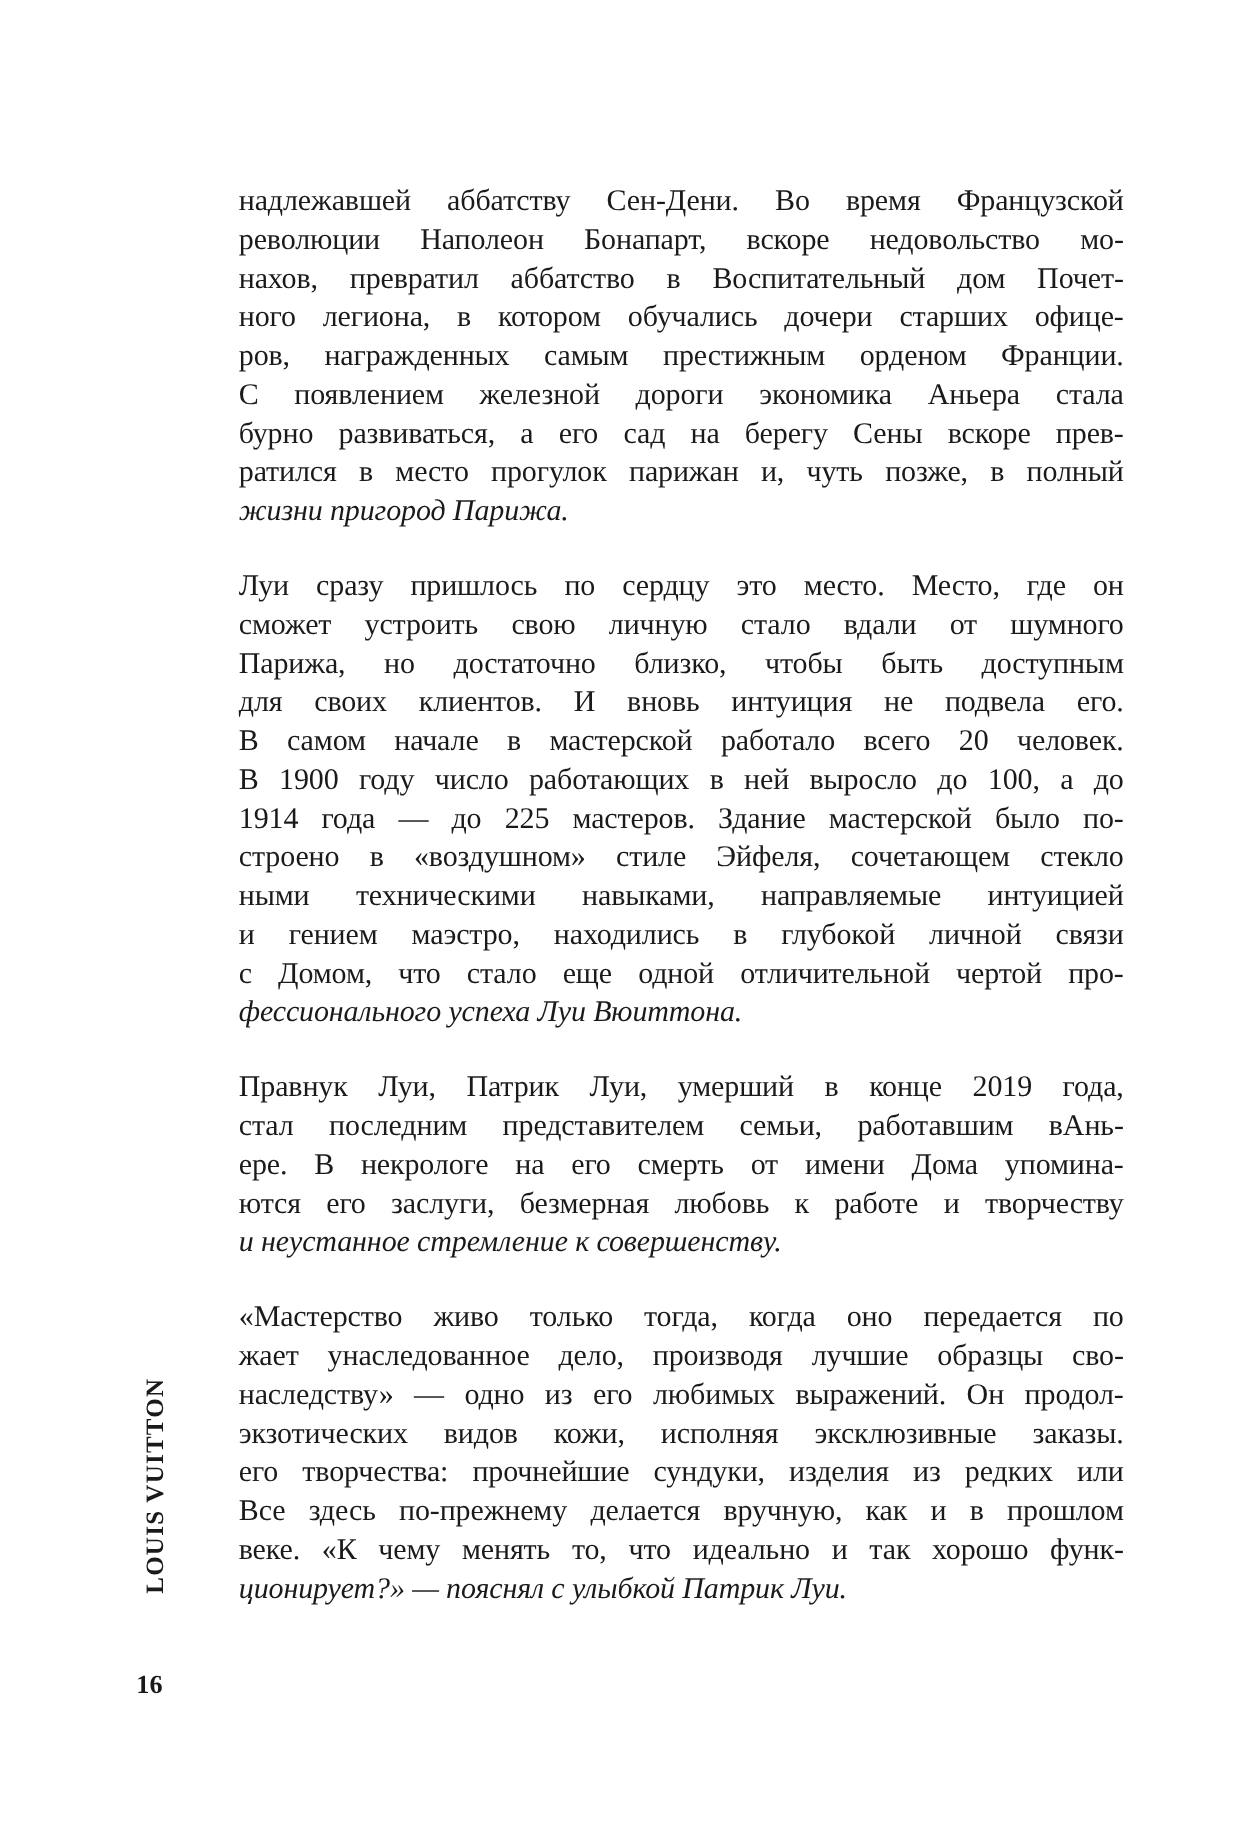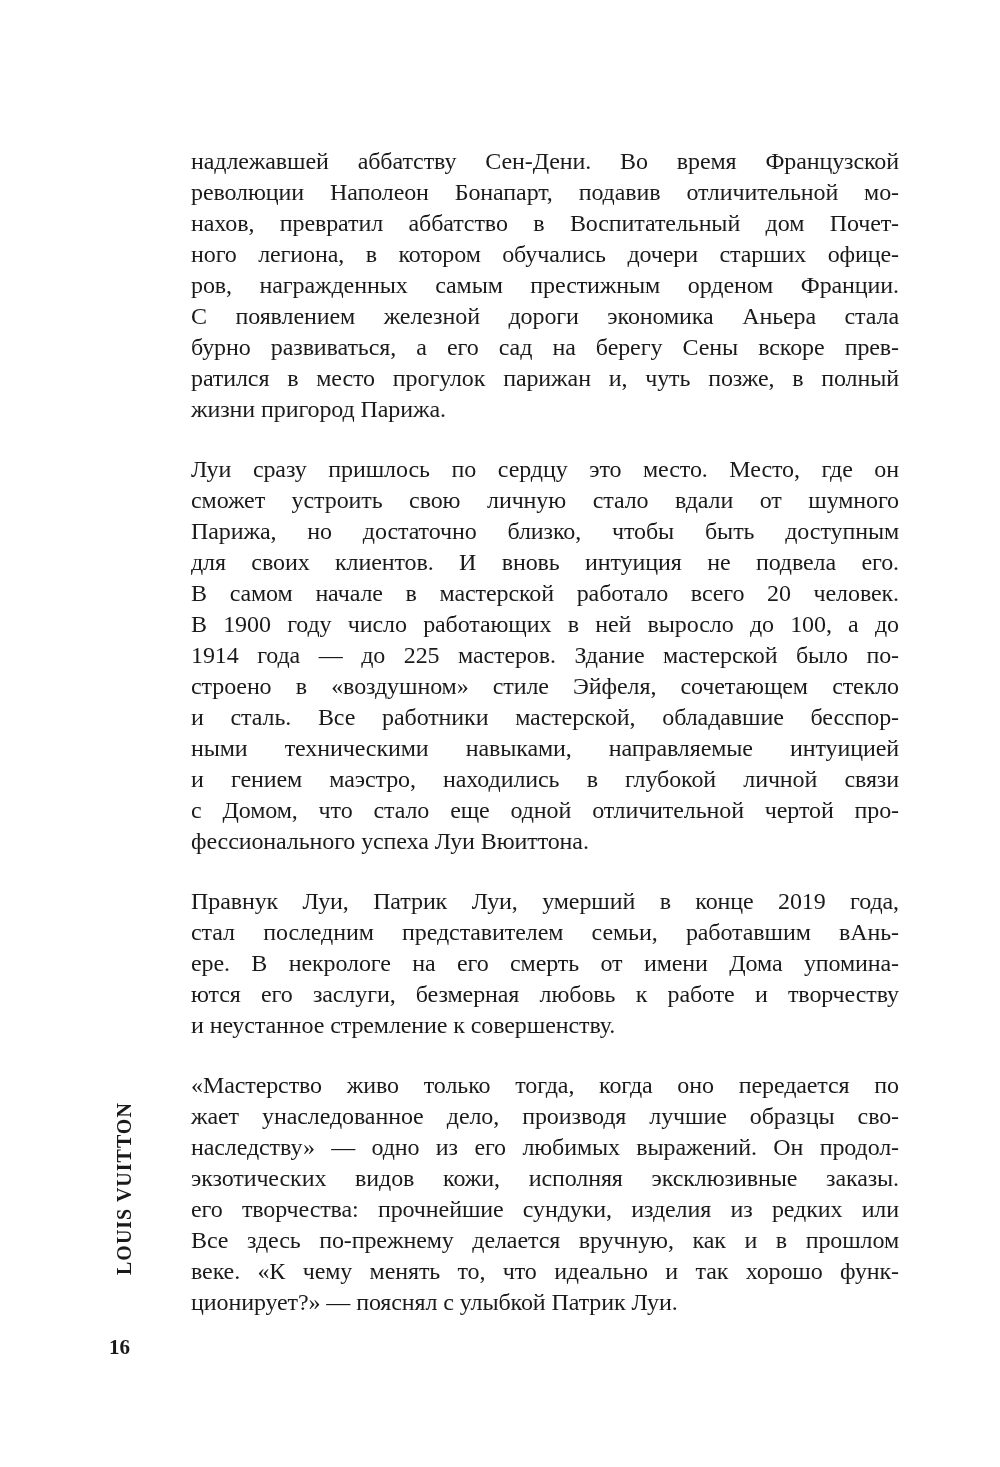--- a/index.html
+++ b/index.html
@@ -29,20 +29,21 @@
       font-size: 24px;
       line-height: 31px;
       height: 31px;
       white-space: nowrap;
       text-align: justify;
       text-align-last: justify;
       letter-spacing: -0.1px;
     }
     .line.last {
       text-align-last: left;
+      font-style: italic;
     }
     .running-head {
       position: absolute;
       left: 113px;
       top: 1275px;
       transform-origin: 0 0;
       transform: rotate(-90deg);
       font-family: "Liberation Serif", "DejaVu Serif", serif;
       font-weight: bold;
       font-size: 20px;
@@ -61,39 +62,38 @@
       line-height: 26px;
       color: #1a1a1a;
     }
   </style>
 </head>
 <body>
 
 <div class="text-block">
   <div class="paragraph">
       <span class="line">надлежавшей аббатству Сен-Дени. Во время Французской</span>
-      <span class="line">революции Наполеон Бонапарт, подавив отличительной мо-</span>
+      <span class="line">революции Наполеон Бонапарт, вскоре недовольство мо-</span>
       <span class="line">нахов, превратил аббатство в Воспитательный дом Почет-</span>
       <span class="line">ного легиона, в котором обучались дочери старших офице-</span>
       <span class="line">ров, награжденных самым престижным орденом Франции.</span>
       <span class="line">С появлением железной дороги экономика Аньера стала</span>
       <span class="line">бурно развиваться, а его сад на берегу Сены вскоре прев-</span>
       <span class="line">ратился в место прогулок парижан и, чуть позже, в полный</span>
       <span class="line last">жизни пригород Парижа.</span>
     </div>
   <div class="paragraph">
       <span class="line">Луи сразу пришлось по сердцу это место. Место, где он</span>
       <span class="line">сможет устроить свою личную стало вдали от шумного</span>
       <span class="line">Парижа, но достаточно близко, чтобы быть доступным</span>
       <span class="line">для своих клиентов. И вновь интуиция не подвела его.</span>
       <span class="line">В самом начале в мастерской работало всего 20 человек.</span>
       <span class="line">В 1900 году число работающих в ней выросло до 100, а до</span>
       <span class="line">1914 года — до 225 мастеров. Здание мастерской было по-</span>
       <span class="line">строено в «воздушном» стиле Эйфеля, сочетающем стекло</span>
-      <span class="line">и сталь. Все работники мастерской, обладавшие бесспор-</span>
       <span class="line">ными техническими навыками, направляемые интуицией</span>
       <span class="line">и гением маэстро, находились в глубокой личной связи</span>
       <span class="line">с Домом, что стало еще одной отличительной чертой про-</span>
       <span class="line last">фессионального успеха Луи Вюиттона.</span>
     </div>
   <div class="paragraph">
       <span class="line">Правнук Луи, Патрик Луи, умерший в конце 2019 года,</span>
       <span class="line">стал последним представителем семьи, работавшим вАнь-</span>
       <span class="line">ере. В некрологе на его смерть от имени Дома упомина-</span>
       <span class="line">ются его заслуги, безмерная любовь к работе и творчеству</span>

